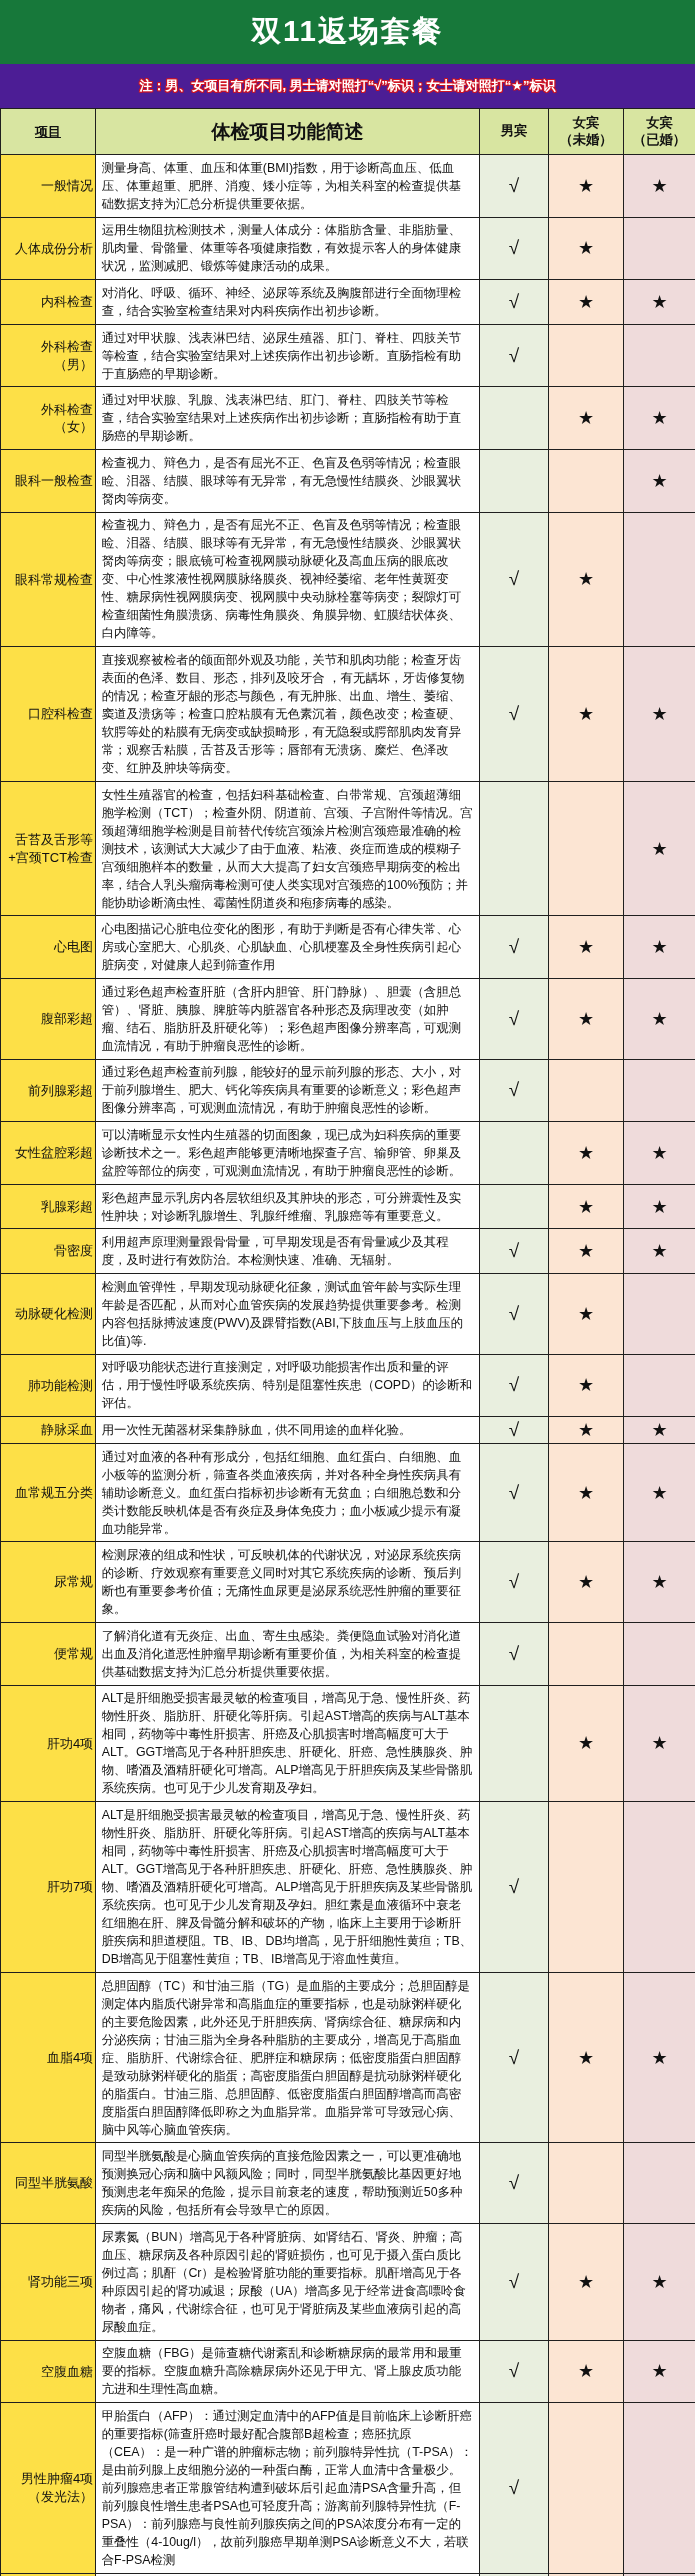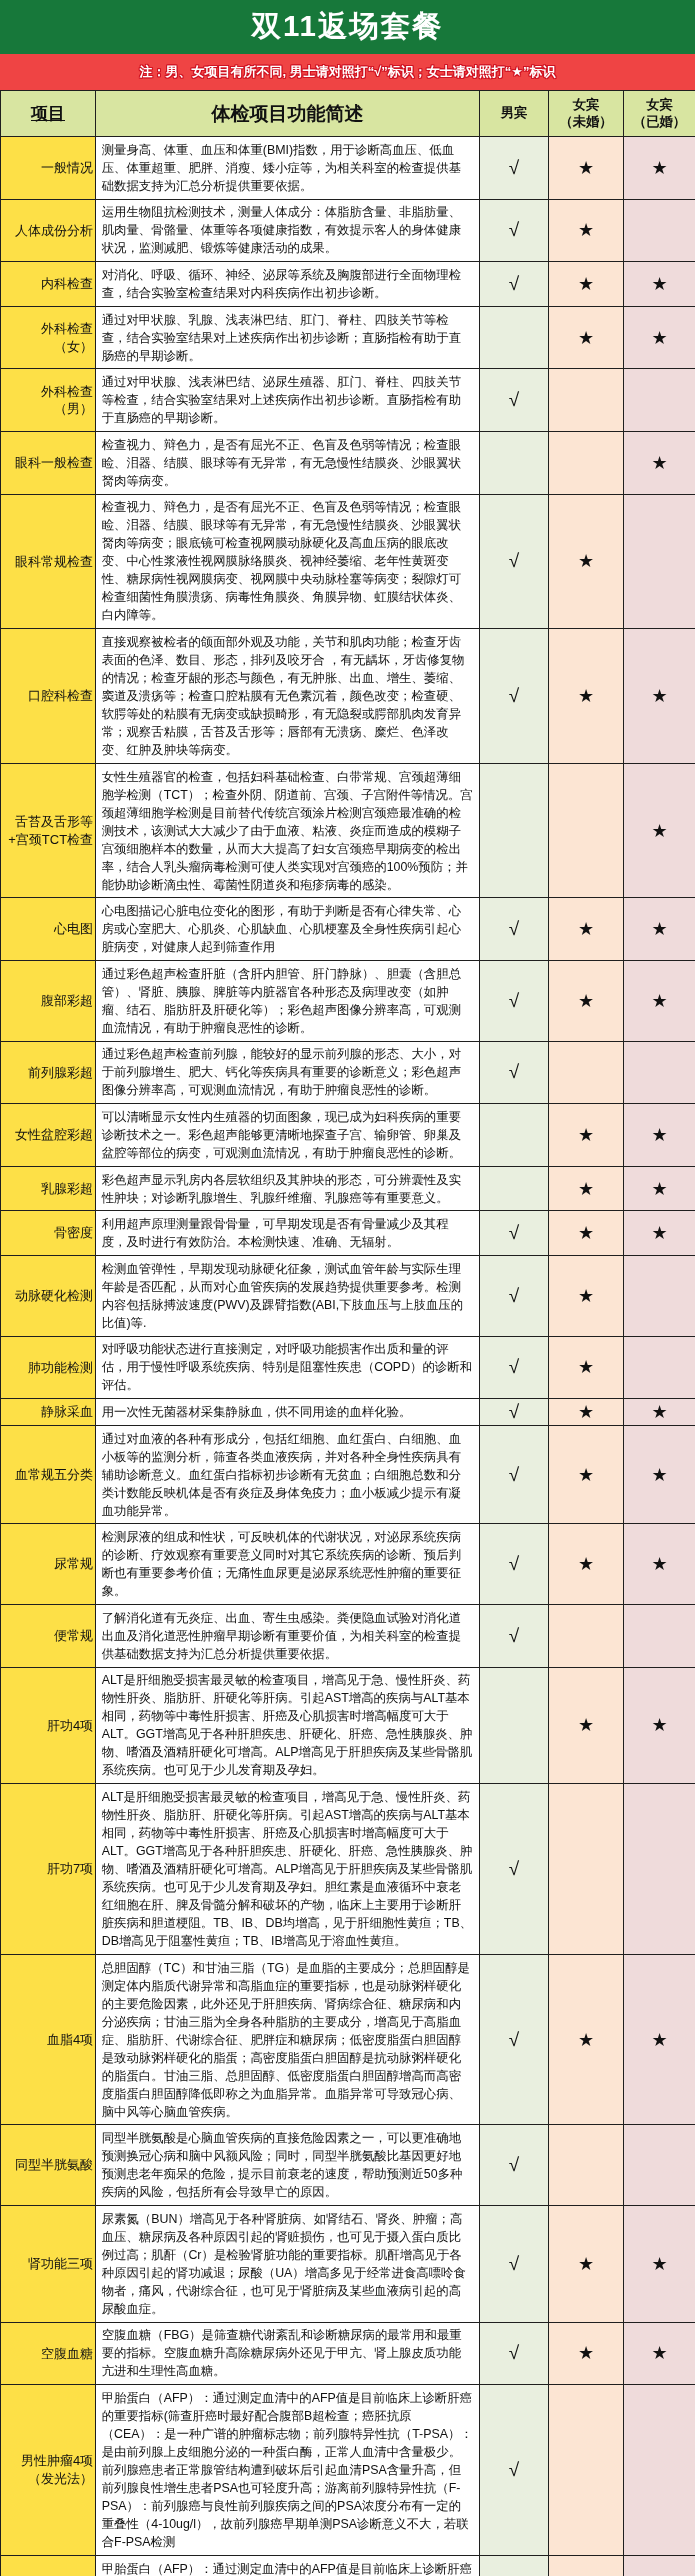--- a/index.html
+++ b/index.html
@@ -1,26 +1,26 @@
 <!DOCTYPE html>
 <html><head>
 <meta charset="utf-8">
 <style>
   html,body{margin:0;padding:0;background:#fff;}
   body{width:695px;font-family:"Liberation Sans","DejaVu Sans",sans-serif;color:#111;}
-  .title-band{background:#17783a;height:54px;display:flex;align-items:center;justify-content:center;}
+  .title-band{background:#17783a;height:64px;display:flex;align-items:center;justify-content:center;}
   .title-band h1{margin:0;color:#fff;font-size:29.5px;font-weight:bold;letter-spacing:1.9px;}
-  .note-band{background:#ef4444;height:36px;display:flex;align-items:center;justify-content:center;}
+  .note-band{background:#4c1d95;height:44px;display:flex;align-items:center;justify-content:center;}
   .note-band .note{color:#fff;font-size:13px;font-weight:bold;
     text-shadow:-1px 0 #cf1322,1px 0 #cf1322,0 -1px #cf1322,0 1px #cf1322,
                 -1px -1px #cf1322,1px 1px #cf1322,-1px 1px #cf1322,1px -1px #cf1322;}
   table{width:695px;border-collapse:collapse;table-layout:fixed;}
   td,th{border:1.4px solid #1f1f1f;box-sizing:border-box;}
   thead th{background:#d8e5a1;font-weight:bold;color:#111;padding:3.8px 1.9px;}
-  th.h-item{font-size:17px;text-decoration:underline;}
+  th.h-item{font-size:13px;text-decoration:underline;}
   th.h-desc{font-size:19px;}
   th.h-guest{font-size:13.3px;white-space:pre-line;line-height:1.25;}
   .main-header th{height:46px;}
   td.item{background:#fde047;text-align:right;font-size:13px;font-weight:normal;
           padding:2.9px 1.9px;line-height:1.35;}
   td.desc{background:#fff;text-align:left;font-size:12.4px;line-height:18px;
           padding:3.8px 5.7px;vertical-align:middle;}
   td.mark{text-align:center;vertical-align:middle;font-size:19px;padding:1.9px;}
   td.male{background:#e9efdf;}
   td.unmarried{background:#fce5d3;}
@@ -72,34 +72,34 @@
         <td class="mark married"></td>
       </tr>
       <tr>
         <td class="item">内科检查</td>
         <td class="desc">对消化、呼吸、循环、神经、泌尿等系统及胸腹部进行全面物理检查，结合实验室检查结果对内科疾病作出初步诊断。</td>
         <td class="mark male">√</td>
         <td class="mark unmarried star">★</td>
         <td class="mark married star">★</td>
       </tr>
       <tr>
+        <td class="item">外科检查（男）</td>
+        <td class="desc">通过对甲状腺、浅表淋巴结、泌尿生殖器、肛门、脊柱、四肢关节等检查，结合实验室结果对上述疾病作出初步诊断。直肠指检有助于直肠癌的早期诊断。</td>
+        <td class="mark male">√</td>
+        <td class="mark unmarried"></td>
+        <td class="mark married"></td>
+      </tr>
+      <tr>
         <td class="item">外科检查（女）</td>
         <td class="desc">通过对甲状腺、乳腺、浅表淋巴结、肛门、脊柱、四肢关节等检查，结合实验室结果对上述疾病作出初步诊断；直肠指检有助于直肠癌的早期诊断。</td>
         <td class="mark male"></td>
         <td class="mark unmarried star">★</td>
         <td class="mark married star">★</td>
       </tr>
       <tr>
-        <td class="item">外科检查（男）</td>
-        <td class="desc">通过对甲状腺、浅表淋巴结、泌尿生殖器、肛门、脊柱、四肢关节等检查，结合实验室结果对上述疾病作出初步诊断。直肠指检有助于直肠癌的早期诊断。</td>
-        <td class="mark male">√</td>
-        <td class="mark unmarried"></td>
-        <td class="mark married"></td>
-      </tr>
-      <tr>
         <td class="item">眼科一般检查</td>
         <td class="desc">检查视力、辩色力，是否有屈光不正、色盲及色弱等情况；检查眼睑、泪器、结膜、眼球等有无异常，有无急慢性结膜炎、沙眼翼状胬肉等病变。</td>
         <td class="mark male"></td>
         <td class="mark unmarried"></td>
         <td class="mark married star">★</td>
       </tr>
       <tr>
         <td class="item">眼科常规检查</td>
         <td class="desc">检查视力、辩色力，是否有屈光不正、色盲及色弱等情况；检查眼睑、泪器、结膜、眼球等有无异常，有无急慢性结膜炎、沙眼翼状胬肉等病变；眼底镜可检查视网膜动脉硬化及高血压病的眼底改变、中心性浆液性视网膜脉络膜炎、视神经萎缩、老年性黄斑变性、糖尿病性视网膜病变、视网膜中央动脉栓塞等病变；裂隙灯可检查细菌性角膜溃疡、病毒性角膜炎、角膜异物、虹膜结状体炎、白内障等。</td>
         <td class="mark male">√</td>

